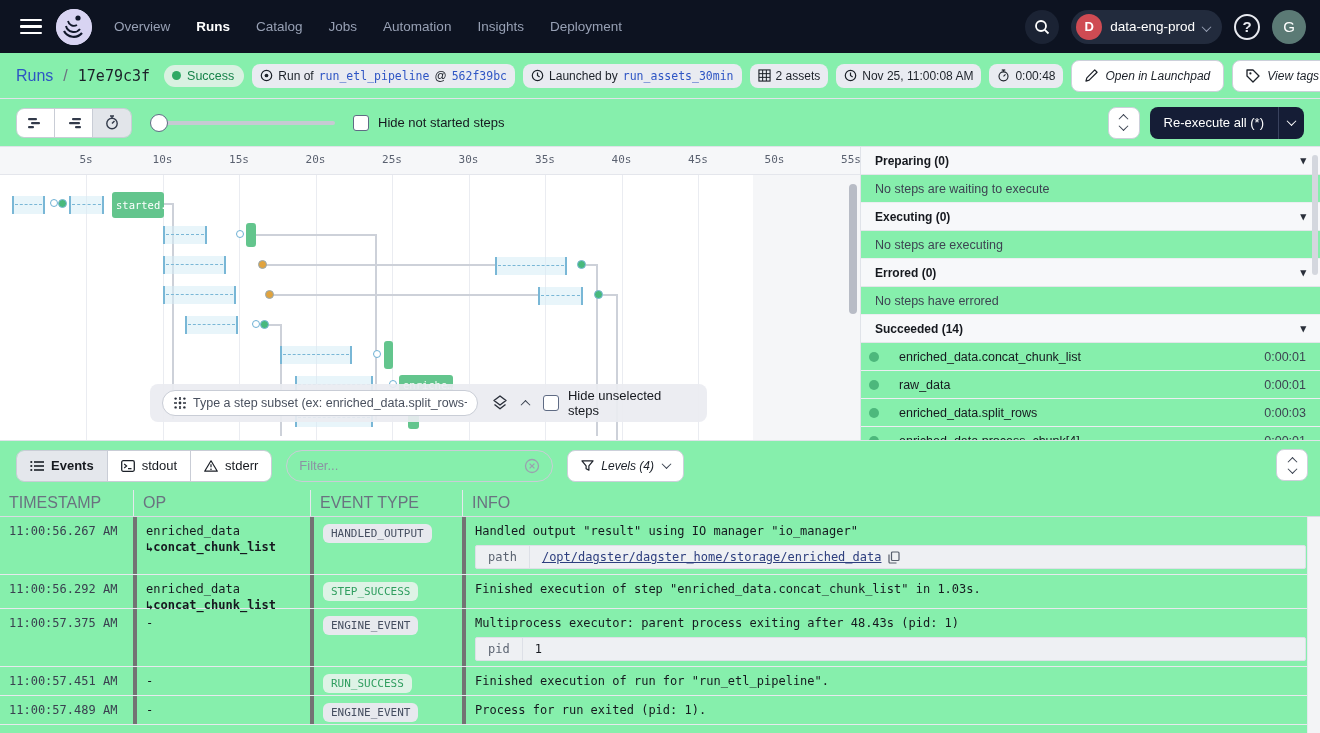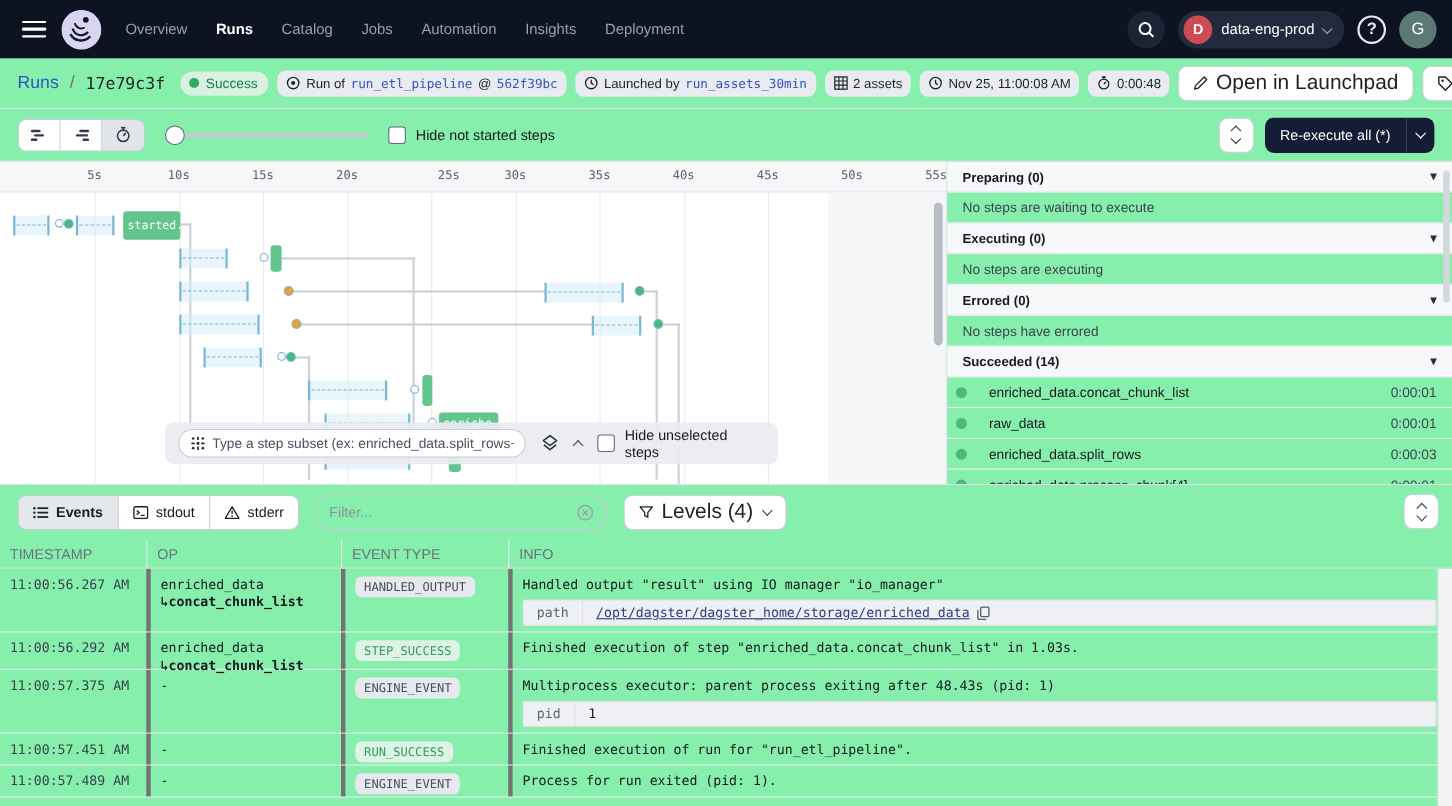--- a/index.html
+++ b/index.html
@@ -28,21 +28,21 @@
   .crumb-root { color:#2e55c4; font-size:16px; cursor:pointer; }
   .crumb-sep { color:#6b7280; font-size:16px; margin:0 2px; }
   .crumb-id { font-size:15px; font-family:"DejaVu Sans Mono", monospace; color:#1c2129; margin-right:6px; }
   .badge-success { background:#d9f1e1; color:#17834a; font-size:12.5px; border-radius:14px; padding:4px 10px 4px 8px; display:flex; align-items:center; gap:6px; }
   .badge-dot { width:9px; height:9px; border-radius:50%; background:#2fa964; }
   .tags { display:flex; gap:8px; align-items:center; }
   .chip { background:#e9ebf1; border-radius:8px; height:24px; display:flex; align-items:center; gap:5px; padding:0 8px; font-size:12px; color:#1c2129; white-space:nowrap; cursor:pointer; }
   .chip .lnk { color:#2e55c4; font-family:"DejaVu Sans Mono", monospace; font-size:11.5px; }
   .chip svg { flex:0 0 auto; }
   .hdr-buttons { margin-left:auto; display:flex; gap:8px; }
-  .btn { height:32px; background:#fff; border:1px solid #ccd0da; border-radius:8px; display:flex; align-items:center; gap:7px; padding:0 13px; font-size:19px; color:#1c2129; cursor:pointer; white-space:nowrap; }
+  .btn { height:32px; background:#fff; border:1px solid #ccd0da; border-radius:8px; display:flex; align-items:center; gap:7px; padding:0 13px; font-size:12px; color:#1c2129; cursor:pointer; white-space:nowrap;font-style:italic; }
 
   
   .toolbar { height:48px; display:flex; align-items:center; padding:0 16px; border-bottom:1px solid #e0e3e9; gap:18px; }
   .seg { display:flex; border:1px solid #c9cdd6; border-radius:8px; overflow:hidden; height:30px; }
   .seg-cell { width:38px; display:flex; align-items:center; justify-content:center; background:#fff; border-right:1px solid #c9cdd6; cursor:pointer; }
   .seg-cell:last-child { border-right:none; }
   .seg-cell.sel { background:#e2e5ea; }
   .slider { position:relative; width:185px; height:18px; }
   .slider-track { position:absolute; left:0; right:0; top:7px; height:4px; background:#c6cad3; border-radius:2px; }
   .slider-handle { position:absolute; left:0; top:0; width:18px; height:18px; border-radius:50%; background:#fff; border:1.5px solid #5f6b84; cursor:pointer; }
@@ -97,21 +97,21 @@
   .ev-toolbar { height:49px; display:flex; align-items:center; padding:0 16px; gap:14px; position:relative; }
   .tabseg { display:flex; border:1px solid #c9cdd6; border-radius:8px; overflow:hidden; height:32px; }
   .tab { display:flex; align-items:center; gap:7px; padding:0 13px; font-size:13px; background:#fff; border-right:1px solid #c9cdd6; cursor:pointer; }
   .tab:last-child { border-right:none; }
   .tab.sel { background:#e4e7ec; font-weight:bold; }
   .filter { width:267px; height:32px; border:1px solid #c9cdd6; border-radius:16px; display:flex; align-items:center; padding:0 12px; gap:8px; }
   .filter input { border:none; outline:none; width:100%; font-size:13px; background:transparent; }
   .filter input::placeholder { color:#8b93a3; }
   .ev-stepper { position:absolute; right:12px; top:8px; }
 
-  .thead { height:27px; display:flex; border-bottom:1px solid #d9dce3; font-size:13px; color:#6a7280; align-items:center; }
+  .thead { height:27px; display:flex; border-bottom:1px solid #d9dce3; font-size:16px; color:#6a7280; align-items:center; }
   .thead > div { padding-left:9px; height:100%; display:flex; align-items:center; border-left:1px solid #e6e8ee; }
   .thead > div:first-child { border-left:none; }
   .c-ts { width:133px; flex:0 0 auto; }
   .c-op { width:177px; flex:0 0 auto; }
   .c-type { width:152px; flex:0 0 auto; }
   .c-info { flex:1; }
   .tbody { flex:1; position:relative; overflow:hidden; }
   .ev-row { display:flex; border-bottom:1px solid #e7e9ee; font-family:"DejaVu Sans Mono", monospace; font-size:12px; color:#16191f; }
   .ev-row > div { padding:7px 0 0 9px; border-left:4px solid #737373; }
   .ev-row > div:first-child { border-left:none; }
@@ -315,21 +315,21 @@
     </div>
   </div>
 
   <div class="middle">
     <div class="gantt">
       <div class="axis">
           <div class="tick-label" style="left: 86px;">5s</div>
           <div class="tick-label" style="left: 162.5px;">10s</div>
           <div class="tick-label" style="left: 239px;">15s</div>
           <div class="tick-label" style="left: 315.5px;">20s</div>
-          <div class="tick-label" style="left: 408px;">25s</div>
+          <div class="tick-label" style="left: 392px;">25s</div>
           <div class="tick-label" style="left: 468.5px;">30s</div>
           <div class="tick-label" style="left: 545px;">35s</div>
           <div class="tick-label" style="left: 621.5px;">40s</div>
           <div class="tick-label" style="left: 698px;">45s</div>
           <div class="tick-label" style="left: 774.5px;">50s</div>
           <div class="tick-label" style="left: 851px;">55s</div>
         </div>
       <div id="gantt-canvas" style="position:absolute;inset:0;">
           <div class="gl" style="left: 86px;"></div>
           <div class="gl" style="left: 162.5px;"></div>

